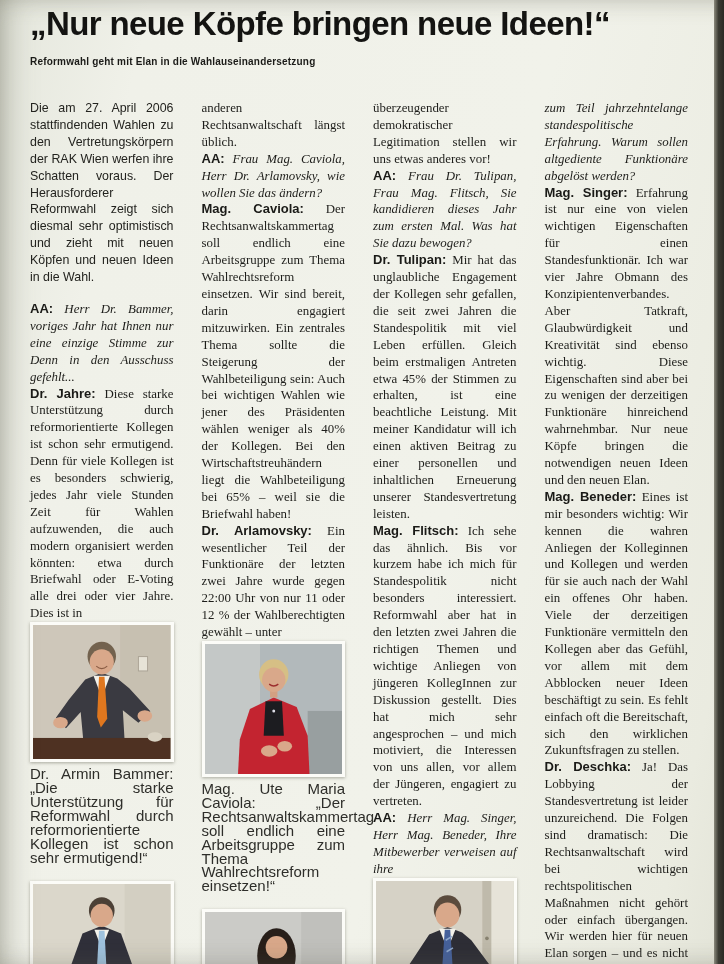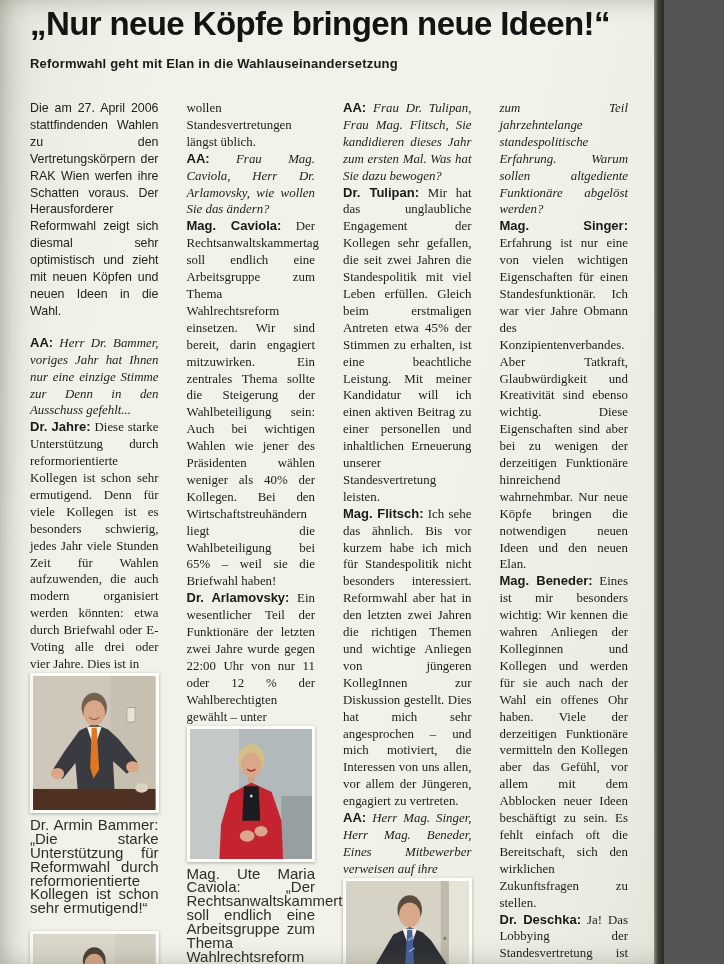--- a/index.html
+++ b/index.html
@@ -1,31 +1,31 @@
 <!DOCTYPE html>
 <html lang="de"><head>
 <meta charset="utf-8">
 <style>
   html,body{margin:0;padding:0;background:#555;}
   .page{
-    position:relative;width:664px;height:964px;overflow:hidden;
+    position:relative;width:724px;height:964px;overflow:hidden;
     background:linear-gradient(103deg,#e5e7dd 0%,#f0f1e9 16%,#f1f2ea 60%,#eaebe0 92%,#e3e4d8 100%);
     font-family:"Liberation Sans",sans-serif;color:#1d1d1a;
   }
   .page::before{
     content:"";position:absolute;inset:0;pointer-events:none;z-index:5;
     box-shadow:inset 20px 0 34px -20px rgba(95,95,78,.55),
                inset 0 16px 26px -18px rgba(95,95,78,.30),
                inset 0 -16px 26px -18px rgba(95,95,78,.25);
   }
   .scan-edge{position:absolute;right:0;top:0;width:10px;height:100%;z-index:6;
     background:linear-gradient(to right,#8b8a7d 0%,#3b3b33 45%,#2a2a24 100%);}
   header{position:absolute;left:30px;top:6px;right:46px;}
   h1{margin:0;font-size:33px;font-weight:bold;letter-spacing:-.6px;color:#141412;line-height:1.12;}
-  h2{margin:13px 0 0;font-size:13px;font-weight:bold;letter-spacing:.2px;color:#1b1b18;}
+  h2{margin:13px 0 0;font-size:10px;font-weight:bold;letter-spacing:.2px;color:#1b1b18;}
   .cols{position:absolute;left:30px;top:100px;right:36px;bottom:0;display:flex;gap:28px;justify-content:flex-end;}
   .col{flex:1 1 0;min-width:0;display:flex;flex-direction:column;
        font-family:"Liberation Serif",serif;font-size:12.9px;line-height:16.9px;
        text-align:justify;hyphens:auto;-webkit-hyphens:auto;}
   p{margin:0;}
   .intro{font-family:"Liberation Sans",sans-serif;font-size:12.4px;line-height:16.9px;
          color:#23231f;margin-bottom:15px;}
   .spk{font-family:"Liberation Sans",sans-serif;font-weight:bold;font-size:13px;color:#1a1a17;}
   .qtext{font-style:italic;}
   figure{margin:8px 0 0;}
@@ -84,21 +84,21 @@
           <polygon points="72,49 78,49 80,86 74,94 70,84" fill="#9fc2de"></polygon>
           <circle cx="75" cy="28" r="14" fill="#4c4036"></circle>
           <circle cx="75" cy="33" r="12.2" fill="#d9a88a"></circle>
           <rect y="106" width="150" height="18" fill="#b4ac9b"></rect>
         </svg>
         <figcaption>Mag. Gerold Beneder: „Wir kennen die wahren Anliegen der Kolleginnen und Kollegen und werden für sie auch nach der Wahl ein offenes Ohr haben!“</figcaption>
       </figure>
     </div>
 
     <div class="col">
-      <p>wollen Standesvertretungen längst üblich.</p>
+      <p>anderen Rechtsanwaltschaft längst üblich.</p>
       <p><span class="spk">AA:</span> <span class="qtext">Frau Mag. Caviola, Herr Dr. Arlamovsky, wie wollen Sie das ändern?</span></p>
       <p><span class="spk">Mag. Caviola:</span> <span>Der Rechtsanwaltskammertag soll endlich eine Arbeitsgruppe zum Thema Wahlrechtsreform einsetzen. Wir sind bereit, darin engagiert mitzuwirken. Ein zentrales Thema sollte die Steigerung der Wahlbeteiligung sein: Auch bei wichtigen Wahlen wie jener des Präsidenten wählen weniger als 40% der Kollegen. Bei den Wirtschaftstreuhändern liegt die Wahlbeteiligung bei 65% – weil sie die Briefwahl haben!</span></p>
       <p><span class="spk">Dr. Arlamovsky:</span> <span>Ein wesentlicher Teil der Funktionäre der letzten zwei Jahre wurde gegen 22:00 Uhr von nur 11 oder 12 % der Wahlberechtigten gewählt – unter</span></p>
 
       <figure class="push">
         <svg class="photo" viewBox="0 0 150 136" preserveAspectRatio="none" style="height:136px;width:100%;">
           <rect width="150" height="136" fill="#b2b9bb"></rect>
           <rect width="60" height="136" fill="#c4c8c7"></rect>
           <rect x="112" y="70" width="38" height="66" fill="#989fa0"></rect>
           <path d="M75 56 L49 68 L38 100 L36 136 L114 136 L112 96 L100 66 Z" fill="#c32430"></path>
@@ -124,24 +124,25 @@
           <polygon points="72,58 84,58 78,72" fill="#efede6"></polygon>
           <ellipse cx="69" cy="90" rx="8" ry="5.5" fill="#d9a88a"></ellipse>
           <polygon points="0,106 46,98 56,124 0,124" fill="#1d1d1f"></polygon>
           <rect y="116" width="150" height="8" fill="#8d897f"></rect>
         </svg>
         <figcaption>Mag. Martina Flitsch: „Reformwahl vertritt die Interessen von uns allen, vor allem der Jüngeren, mit großem Engagement und großer Einsatzbereitschaft!“</figcaption>
       </figure>
     </div>
 
     <div class="col">
+      <p>überzeugender demokratischer Legitimation stellen wir uns etwas anderes vor!</p>
       <p><span class="spk">AA:</span> <span class="qtext">Frau Dr. Tulipan, Frau Mag. Flitsch, Sie kandidieren dieses Jahr zum ersten Mal. Was hat Sie dazu bewogen?</span></p>
       <p><span class="spk">Dr. Tulipan:</span> <span>Mir hat das unglaubliche Engagement der Kollegen sehr gefallen, die seit zwei Jahren die Standespolitik mit viel Leben erfüllen. Gleich beim erstmaligen Antreten etwa 45% der Stimmen zu erhalten, ist eine beachtliche Leistung. Mit meiner Kandidatur will ich einen aktiven Beitrag zu einer personellen und inhaltlichen Erneuerung unserer Standesvertretung leisten.</span></p>
       <p><span class="spk">Mag. Flitsch:</span> <span>Ich sehe das ähnlich. Bis vor kurzem habe ich mich für Standespolitik nicht besonders interessiert. Reformwahl aber hat in den letzten zwei Jahren die richtigen Themen und wichtige Anliegen von jüngeren KollegInnen zur Diskussion gestellt. Dies hat mich sehr angesprochen – und mich motiviert, die Interessen von uns allen, vor allem der Jüngeren, engagiert zu vertreten.</span></p>
-      <p><span class="spk">AA:</span> <span class="qtext">Herr Mag. Singer, Herr Mag. Beneder, Eines Mitbewerber verweisen auf ihre</span></p>
+      <p><span class="spk">AA:</span> <span class="qtext">Herr Mag. Singer, Herr Mag. Beneder, Ihre Mitbewerber verweisen auf ihre</span></p>
 
       <figure class="push">
         <svg class="photo" viewBox="0 0 150 136" preserveAspectRatio="none" style="height:136px;width:100%;">
           <rect width="150" height="136" fill="#d6d2c6"></rect>
           <rect x="116" width="10" height="136" fill="#bfbaab"></rect>
           <rect x="126" width="24" height="136" fill="#e6e3d8"></rect>
           <circle cx="121" cy="60" r="2" fill="#87816f"></circle>
           <path d="M78 48 L58 56 L40 82 L27 101 L39 112 L55 95 L57 122 L104 122 L102 90 L115 105 L128 93 L104 62 L94 54 Z" fill="#2e2e36"></path>
           <ellipse cx="33" cy="106" rx="9" ry="6.5" fill="#d9a88a"></ellipse>
           <ellipse cx="121" cy="98" rx="8.5" ry="6" fill="#d9a88a"></ellipse>

